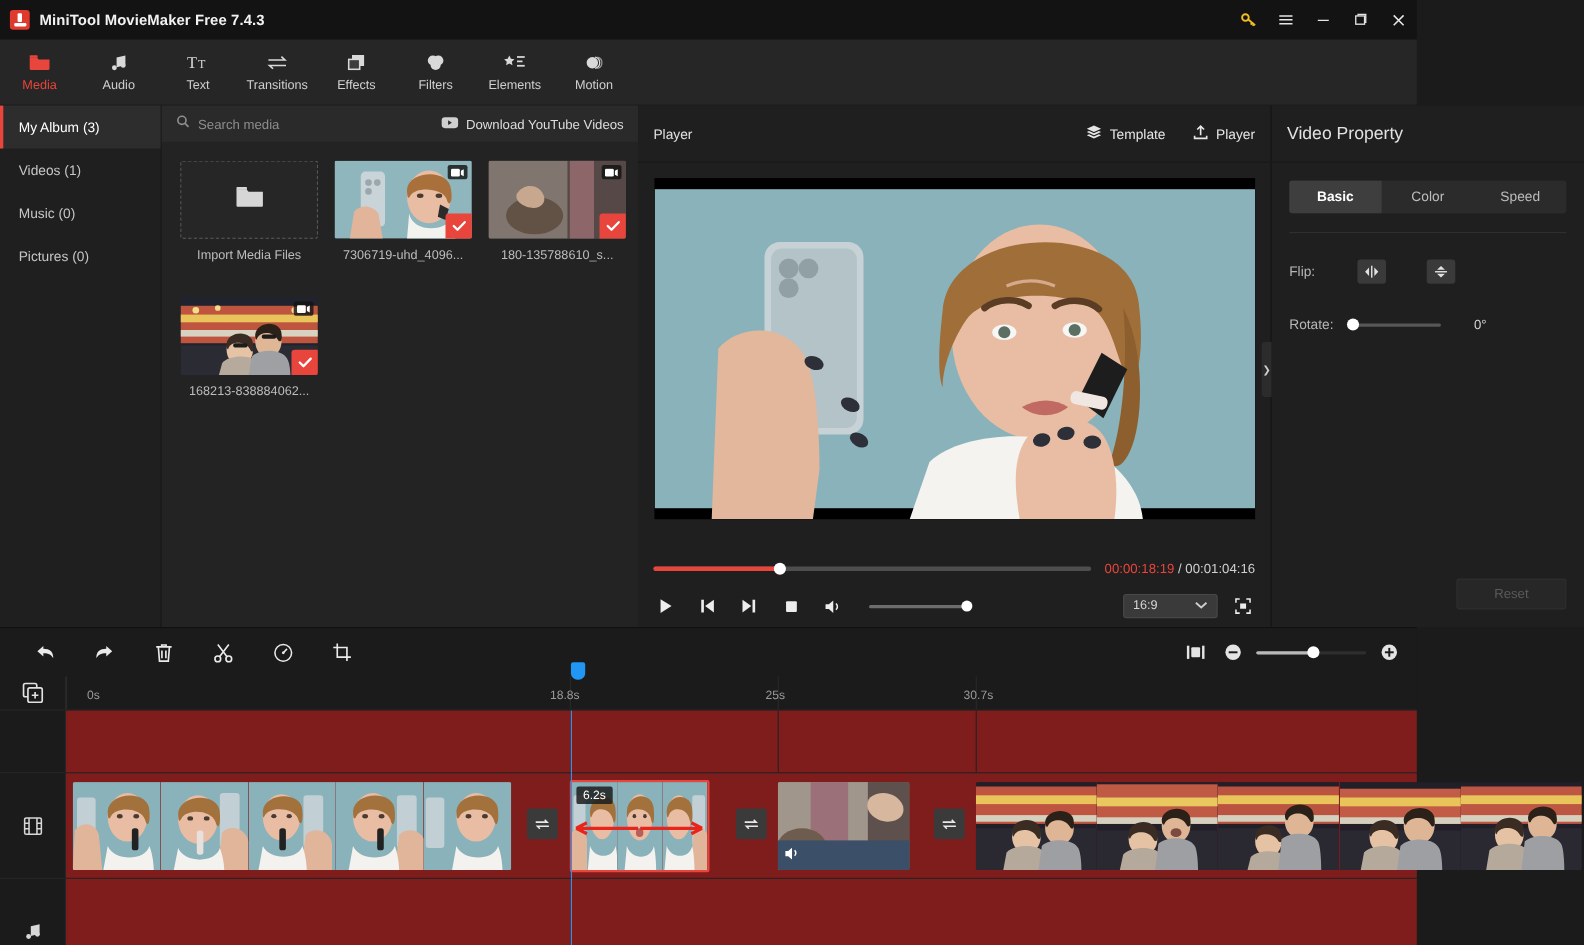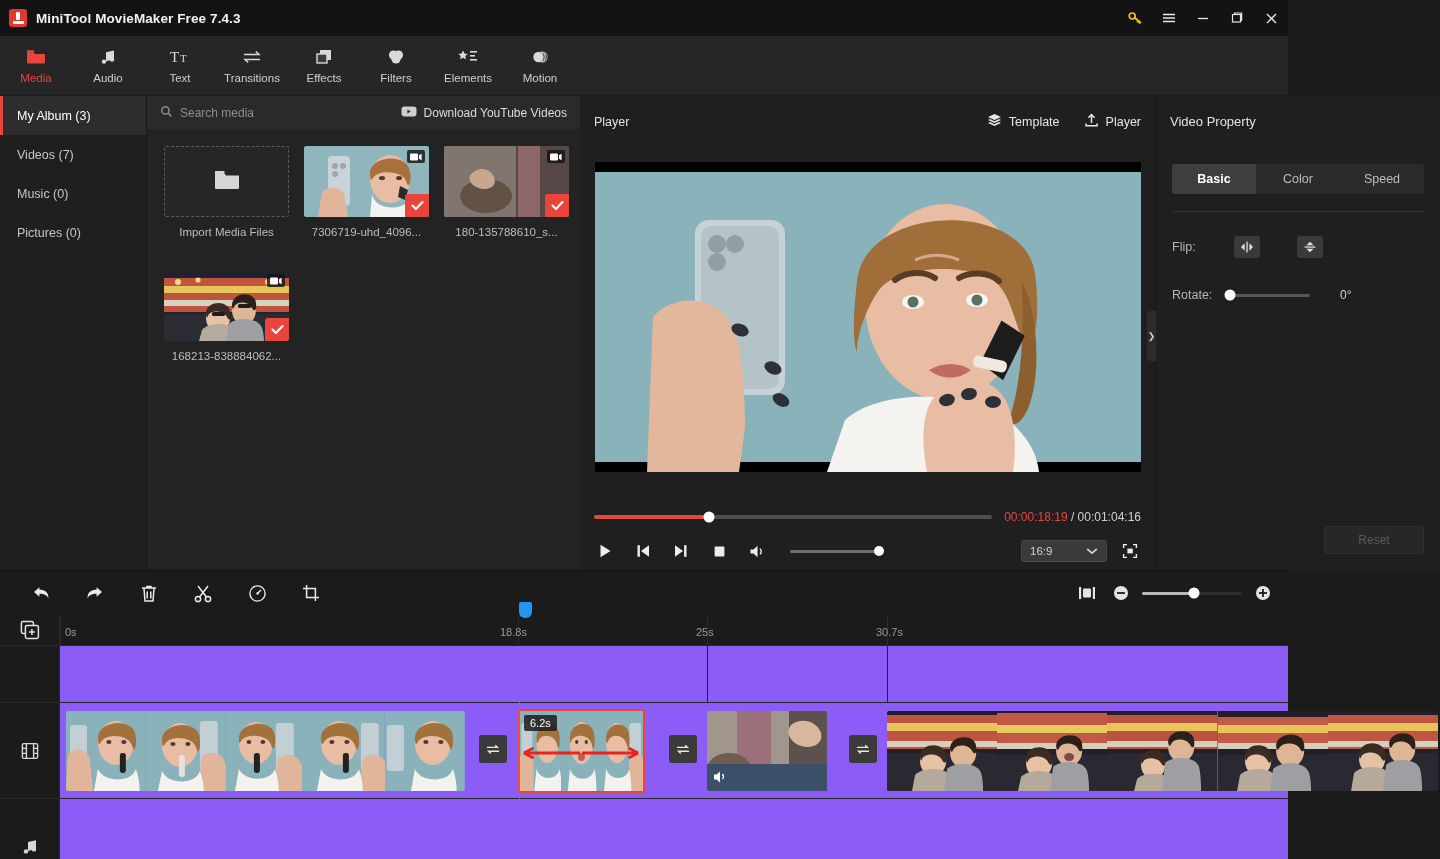--- a/index.html
+++ b/index.html
@@ -126,21 +126,21 @@
   .ctrl-right { margin-left: auto; display: flex; align-items: center; gap: 12px; }
   .ratio {
     width: 86px; height: 22px; background: #3a3a3a; border-radius: 3px; display: flex;
     align-items: center; padding: 0 8px; font-size: 11.5px; color: #d6d6d6; border: 1px solid #484848;
   }
   .ratio .cv { margin-left: auto; }
 
   
   .rightpanel { width: 285px; background: #1f1f1f; flex: 0 0 285px; display:flex; flex-direction:column;
                 border-left: 1px solid #151515; position: relative; }
-  .rphead { height: 52px; display:flex; align-items:center; padding-left:14px; font-size:13px; color:#e2e2e2;
+  .rphead { height: 52px; display:flex; align-items:center; padding-left:14px; font-size:16px; color:#e2e2e2;
             border-bottom: 1px solid #1a1a1a; flex:0 0 52px;text-align:right;}
   .rpbody { padding: 16px 16px 0 16px; flex: 1 1 auto; }
   .segtabs { height: 30px; background: #2b2b2b; border-radius: 3px; display: flex; overflow: hidden; }
   .segtab { flex: 1 1 0; display: flex; align-items: center; justify-content: center; font-size: 12.5px; color: #bcbcbc; }
   .segtab.active { background: #3e3e3e; color: #ffffff; font-weight: bold; }
   .hr { height: 1px; background: #313131; margin: 17px 0 0 0; }
   .prow { display: flex; align-items: center; height: 26px; margin-top: 22px; }
   .plabel { width: 56px; font-size: 12.5px; color: #b6b6b6; }
   .flipbtn { width: 26px; height: 22px; background: #3a3a3a; border-radius: 3px; display:flex;
              align-items:center;justify-content:center; }
@@ -169,21 +169,21 @@
   .zoomline .knob { position:absolute; left:52%; top:50%; width:11px;height:11px;background:#fff;border-radius:50%;transform:translate(-50%,-50%);}
   .ruler { height: 31px; display: flex; flex: 0 0 31px; border-bottom: 1px solid #262626; }
   .rulerhead { width: 60px; flex:0 0 60px; display:flex;align-items:center;justify-content:center;border-right:1px solid #262626;}
   .rulerbody { position: relative; flex: 1 1 auto; }
   .tick { position: absolute; top: 11px; font-size: 11px; color: #9a9a9a; }
   .vline { position: absolute; top: 0; bottom: 0; width: 1px; background: #2a2a2a; }
   .tracks { flex: 1 1 auto; display: flex; flex-direction: column; position: relative; }
   .track { display: flex; border-bottom: 1px solid #262626; }
   .trackhead { width: 60px; flex:0 0 60px; display:flex;align-items:center;justify-content:center;
                border-right:1px solid #262626; color:#cfcfcf;}
-  .trackbody { flex: 1 1 auto; position: relative; background: #8b5cf6; }
+  .trackbody { flex: 1 1 auto; position: relative; background: #7f1d1d; }
   .t-top { height: 57px; }
   .t-video { height: 96px; }
   .t-audio { height: 96px; }
   .clip { position: absolute; top: 8px; height: 80px; border-radius: 2px; overflow: hidden; }
   .clip.sel { border: 2px solid #e8453c; top: 6px; height: 84px; }
   .durbadge {
     position: absolute; left: 4px; top: 4px; background: rgba(28,28,28,.85); color: #fff;
     font-size: 11px; padding: 2px 6px; border-radius: 2px; z-index: 4;
   }
   .trans {
@@ -322,21 +322,21 @@
   </div>
 
   <div class="bodyrow">
 
     <div class="leftpanel">
       <div class="catlist">
         <div class="cat active">
           <span>My Album (3)</span>
         </div>
         <div class="cat">
-          <span>Videos (7)</span>
+          <span>Videos (1)</span>
         </div>
         <div class="cat">
           <span>Music (0)</span>
         </div>
         <div class="cat">
           <span>Pictures (0)</span>
         </div>
       </div>
 
       <div class="medialist">
@@ -728,21 +728,21 @@
             <rect x="1.4" y="1.4" width="12" height="12" rx="1.6"></rect>
             <rect x="5.4" y="5.4" width="13" height="13" rx="1.6" fill="#1b1b1b"></rect>
             <path d="M11.9 9v6M8.9 12h6"></path>
           </svg>
       </div>
       <div class="rulerbody">
         <div class="vline" style="left:0"></div>
         <div class="vline" style="left:458px"></div>
         <div class="vline" style="left:647px"></div>
         <div class="vline" style="left:827px"></div>
-        <div class="tick" style="left:5px">0s</div>
+        <div class="tick" style="left:19px">0s</div>
         <div class="tick" style="left:440px">18.8s</div>
         <div class="tick" style="left:636px">25s</div>
         <div class="tick" style="left:816px">30.7s</div>
         <div class="phmark" style="left:459px"></div>
       </div>
     </div>
 
     <div class="tracks">
       <div class="playhead" style="left:519px"></div>
 

